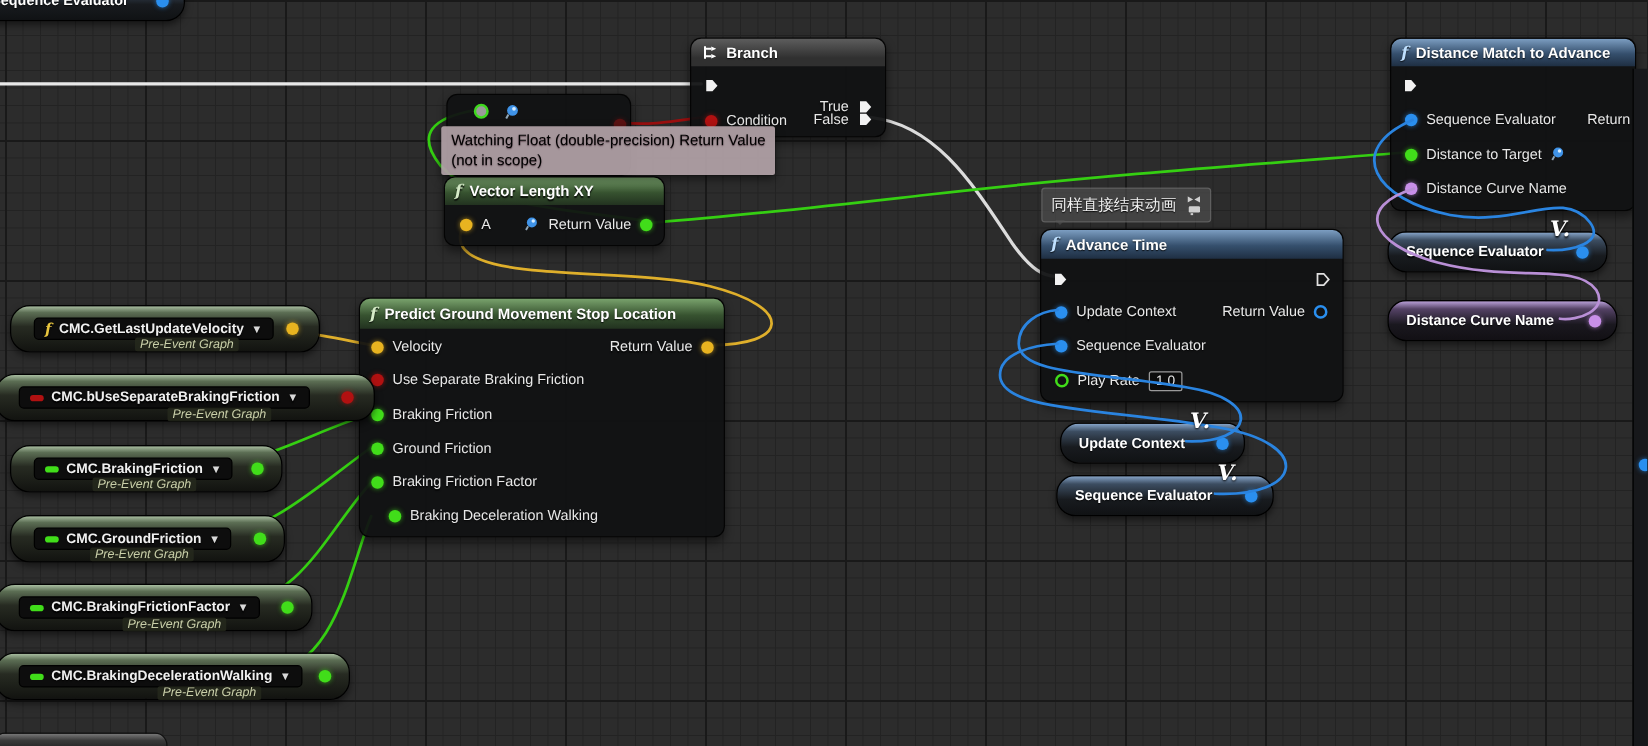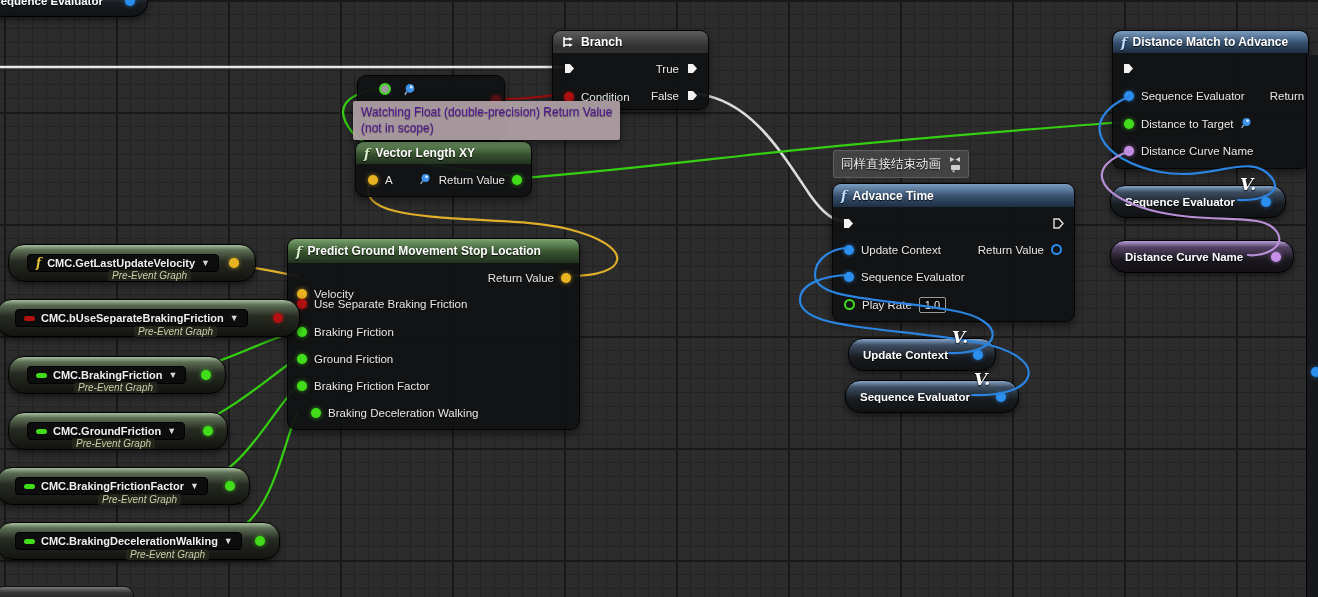--- a/index.html
+++ b/index.html
@@ -56,21 +56,21 @@
   .cmcpill .dot{position:absolute;top:13px;}
   .chev{font-size:9px;color:#d8d8d8;}
   .varcap{width:11px;height:5px;border-radius:3px;flex:0 0 auto;}
   .sub{position:absolute;font-size:10px;font-style:italic;color:#c9cfa9;background:rgba(38,42,30,.78);
        padding:0 4px;border-radius:2px;z-index:3;white-space:nowrap;}
   .comment{position:absolute;z-index:4;display:flex;align-items:center;gap:9px;height:26px;
            background:rgba(84,84,84,.6);border:1px solid rgba(150,150,150,.35);border-radius:3px;
            padding:0 7px;font-size:12.5px;color:#f2f2f2;text-shadow:0 1px 1px #000;white-space:nowrap;}
   .comment::after{content:"";position:absolute;left:10px;bottom:-7px;border:4px solid transparent;
            border-top-color:rgba(84,84,84,.6);}
-  .tooltip{position:absolute;z-index:6;background:rgba(178,161,167,.93);color:#4c1d95;
+  .tooltip{position:absolute;z-index:6;background:rgba(178,161,167,.93);color:#000000;
            text-shadow:0 1px 1px rgba(70,45,55,.8);font-size:12px;line-height:16px;padding:3px 8px 4px;
            border-radius:2px;box-shadow:0 3px 8px rgba(0,0,0,.5);white-space:nowrap;}
   .execpin{flex:0 0 auto;display:block;}
   .valuebox{border:1px solid #9a9a9a;background:#0c0c0c;color:#e5e5e5;font-size:11px;
             padding:0 5px;border-radius:2px;line-height:14px;}
   .clip{overflow:hidden;}
   .edgeNode{position:absolute;z-index:2;background:#17181b;border-left:1px solid #000;}
 </style>
 </head>
 <body>
@@ -104,21 +104,21 @@
         <path d="M3 1 v10 M3 3 h5 M3 9 h5" stroke="#fff" stroke-width="1.6" fill="none"></path>
         <path d="M8 1.2 L12 3 L8 4.8 Z M8 7.2 L12 9 L8 10.8 Z" fill="#fff"></path>
       </svg>
       <span>Branch</span>
     </div>
     <div class="row" style="left:10px;top:29px;">
       <svg class="execpin" width="13" height="13" viewBox="0 0 13 13">
         <path d="M2 2 h5 l4 4.5 L7 11 H2 Z" fill="#f2f2f2"></path>
         </svg>
     </div>
-    <div class="row row-r" style="right:9px;top:29px;">
+    <div class="row row-r" style="right:9px;top:46px;">
       <svg class="execpin" width="13" height="13" viewBox="0 0 13 13">
         <path d="M2 2 h5 l4 4.5 L7 11 H2 Z" fill="#f2f2f2"></path>
         </svg>
       <span>True</span>
     </div>
     <div class="row" style="left:11px;top:57px;">
       <span class="dot bool"></span>
       <span>Condition</span>
     </div>
     <div class="row row-r" style="right:9px;top:56px;">
@@ -189,21 +189,21 @@
         <path d="M3.5 8 L1.8 11" stroke="#8fa6b8" stroke-width="1.5"></path>
         </svg>
     </div>
   </div>
 
   <div class="node" style="left:287px;top:238px;width:291px;height:190px;">
     <div class="hdr hdr-green" style="height:24px;">
       <span class="ficon" style="color:#d6ecc8;">f</span>
       <span>Predict Ground Movement Stop Location</span>
     </div>
-    <div class="row" style="left:9px;top:46px;">
+    <div class="row" style="left:9px;top:30px;">
       <span class="dot vector"></span>
       <span>Velocity</span>
     </div>
     <div class="row row-r" style="right:8px;top:30px;">
       <span class="dot vector"></span>
       <span>Return Value</span>
     </div>
     <div class="row" style="left:9px;top:56px;">
       <span class="dot bool"></span>
       <span>Use Separate Braking Friction</span>

